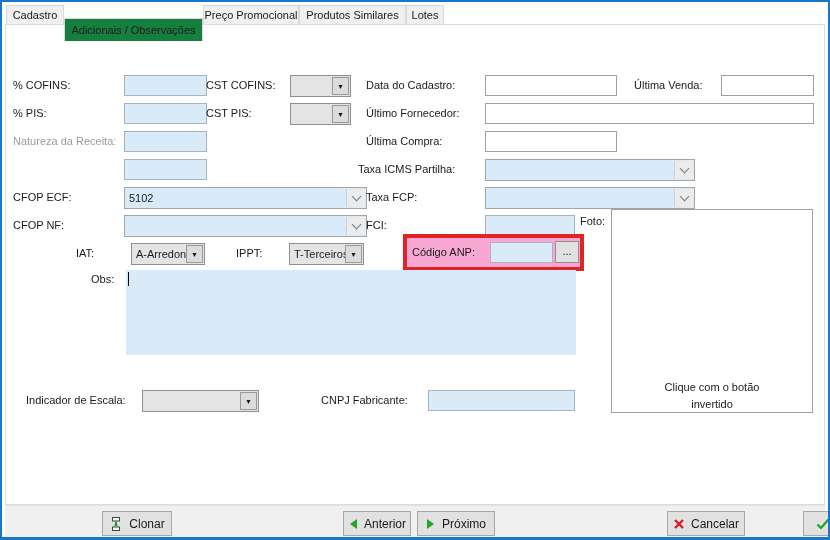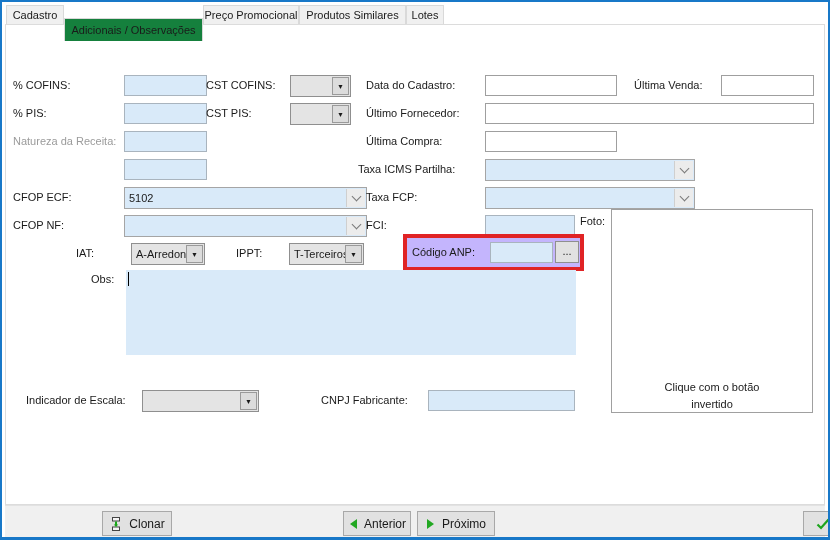--- a/index.html
+++ b/index.html
@@ -39,21 +39,21 @@
   
   .obs{position:absolute;left:120px;top:245px;width:450px;height:85px;background:#d9eaf9;border:none;
        resize:none;font-family:"Liberation Sans",sans-serif;font-size:11px;outline:none;padding:2px;box-sizing:border-box;}
   .caret{position:absolute;left:122px;top:247px;width:1px;height:14px;background:#000;}
   
   .fotobox{position:absolute;left:605px;top:184px;width:202px;height:204px;background:#ffffff;
            border:1px solid #a0a0a0;box-sizing:border-box;display:flex;align-items:flex-end;justify-content:center;text-align:center;}
   .fotobox span{display:inline-block;width:130px;line-height:1.5;}
   
   .redbox{position:absolute;left:397px;top:209px;width:181px;height:37px;box-sizing:border-box;
-          border:4px solid #e02325;background:#c4b5fd;}
+          border:4px solid #e02325;background:#f9a8d4;}
   .redbox .lbl{top:4px;}
   .browse-btn{position:absolute;left:148px;top:3px;width:24px;height:22px;background:#e1e1e1;
           border:1px solid #8f8f8f;box-sizing:border-box;font-size:11px;line-height:18px;text-align:center;cursor:default;}
   
   .bottombar{position:absolute;left:3px;top:503px;width:820px;height:32px;background:#f0f0f0;
              border-top:1px solid #e2e2e2;box-sizing:border-box;}
   .fbtn{position:absolute;top:5px;height:25px;background:#e1e1e1;border:1px solid #a8a8a8;box-sizing:border-box;
         display:flex;align-items:center;justify-content:center;gap:6px;font-size:12px;cursor:default;white-space:nowrap;}
 </style>
 </head>
@@ -202,20 +202,27 @@
         <polygon points="9,1 2,6 9,11" fill="#22a822"></polygon>
       </svg>
       <span>Anterior</span>
     </div>
     <div class="fbtn" style="left:412px;width:78px;">
       <svg width="10" height="12" viewBox="0 0 10 12">
         <polygon points="1,1 8,6 1,11" fill="#22a822"></polygon>
       </svg>
       <span>Próximo</span>
     </div>
+    <div class="fbtn" style="left:662px;width:78px;">
+      <svg width="12" height="12" viewBox="0 0 12 12">
+        <line x1="2" y1="2" x2="10" y2="10" stroke="#d32027" stroke-width="2.4"></line>
+        <line x1="10" y1="2" x2="2" y2="10" stroke="#d32027" stroke-width="2.4"></line>
+      </svg>
+      <span>Cancelar</span>
+    </div>
     <div class="fbtn" style="left:754px;width:64px;margin-left:44px;">
       <svg width="14" height="12" viewBox="0 0 14 12">
         <polyline points="1.5,6.5 5,10 12.5,1.5" fill="none" stroke="#1ea51e" stroke-width="2.2"></polyline>
       </svg>
       <span>OK</span>
     </div>
   </div>
 
 </div>
 

